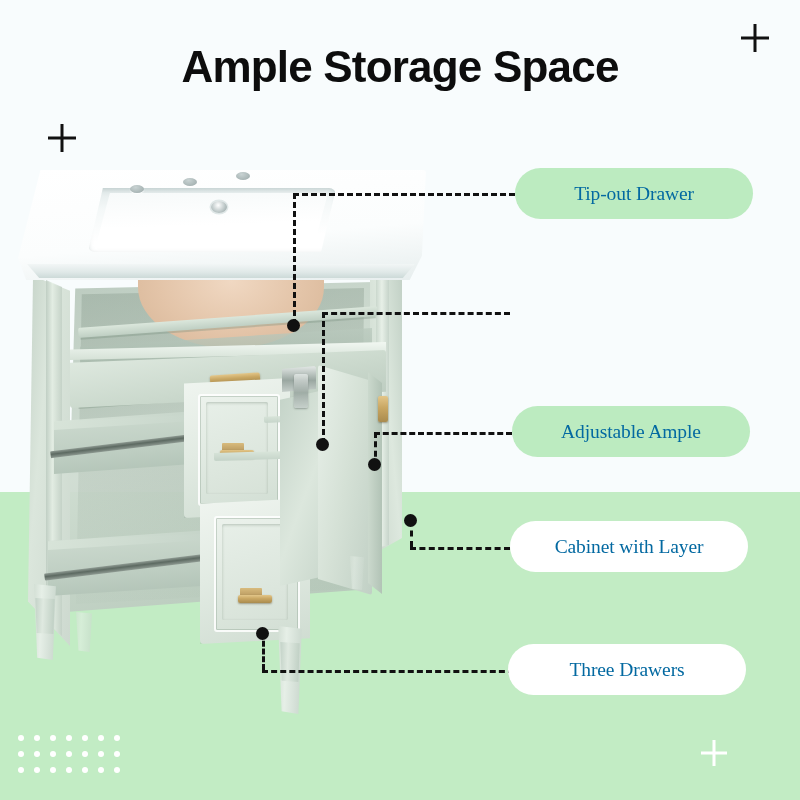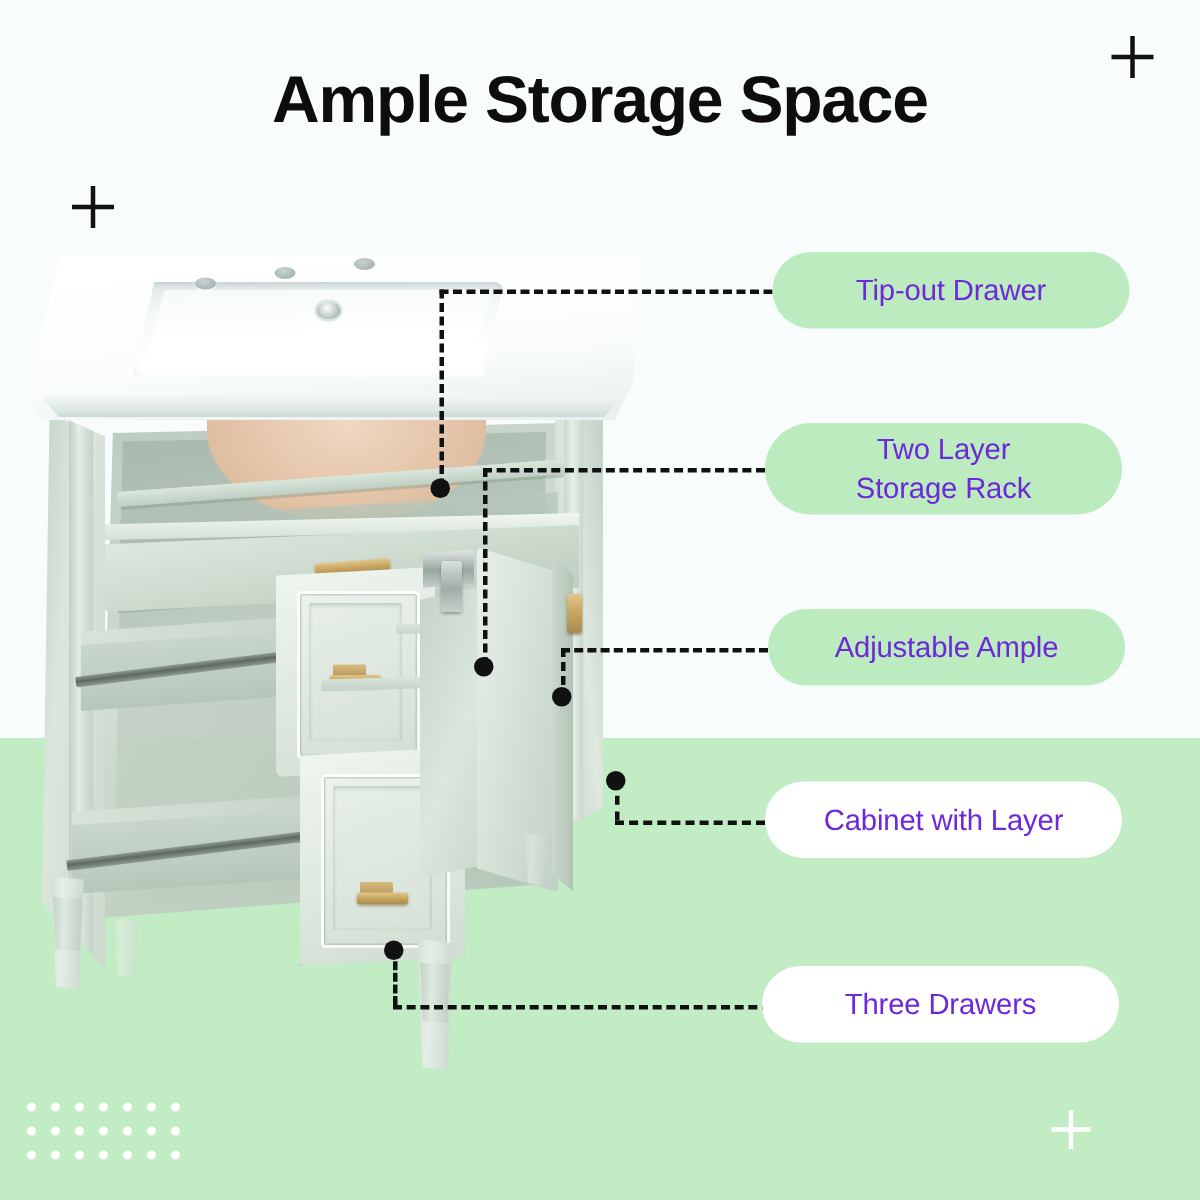--- a/index.html
+++ b/index.html
@@ -80,28 +80,29 @@
     white-space: nowrap;
   }
 
   
   .pill {
     position: absolute;
     display: flex;
     align-items: center;
     justify-content: center;
     border-radius: 999px;
-    color: #6d28d9;
+    color: #0369a1;
     font-size: 19.5px;
     line-height: 26px;
     text-align: center;
     letter-spacing: -0.1px;
     box-sizing: border-box;
     padding: 0 14px;
     white-space: pre-line;
+    font-family: Liberation Serif, serif;
   }
   .pill.green { background: #BCEBC0; }
   .pill.white { background: #FFFFFF; }
 
   
   .leader {
     position: absolute;
     pointer-events: none;
   }
   .leader.h {
@@ -472,22 +473,20 @@
   <div class="leader v" style="left:410px; top:520px; height:27px;"></div>
   <div class="leader h" style="left:410px; top:547px; width:100px;"></div>
   <div class="endpoint" style="left:404px; top:514px;"></div>
 
   <div class="leader v" style="left:262px; top:633px; height:37px;"></div>
   <div class="leader h" style="left:262px; top:670px; width:252px;"></div>
   <div class="endpoint" style="left:256px; top:627px;"></div>
 
   <div class="pill green" style="left:515px; top:168px; width:238px; height:51px;">Tip-out Drawer</div>
 
-  <div class="pill green" style="left:510px; top:282px; width:238px; height:61px;">Two Layer
-Storage Rack</div>
 
   <div class="pill green" style="left:512px; top:406px; width:238px; height:51px;">Adjustable Ample</div>
 
   <div class="pill white" style="left:510px; top:521px; width:238px; height:51px;">Cabinet with Layer</div>
 
   <div class="pill white" style="left:508px; top:644px; width:238px; height:51px;">Three Drawers</div>
 
 </div>
 
 </body></html>

